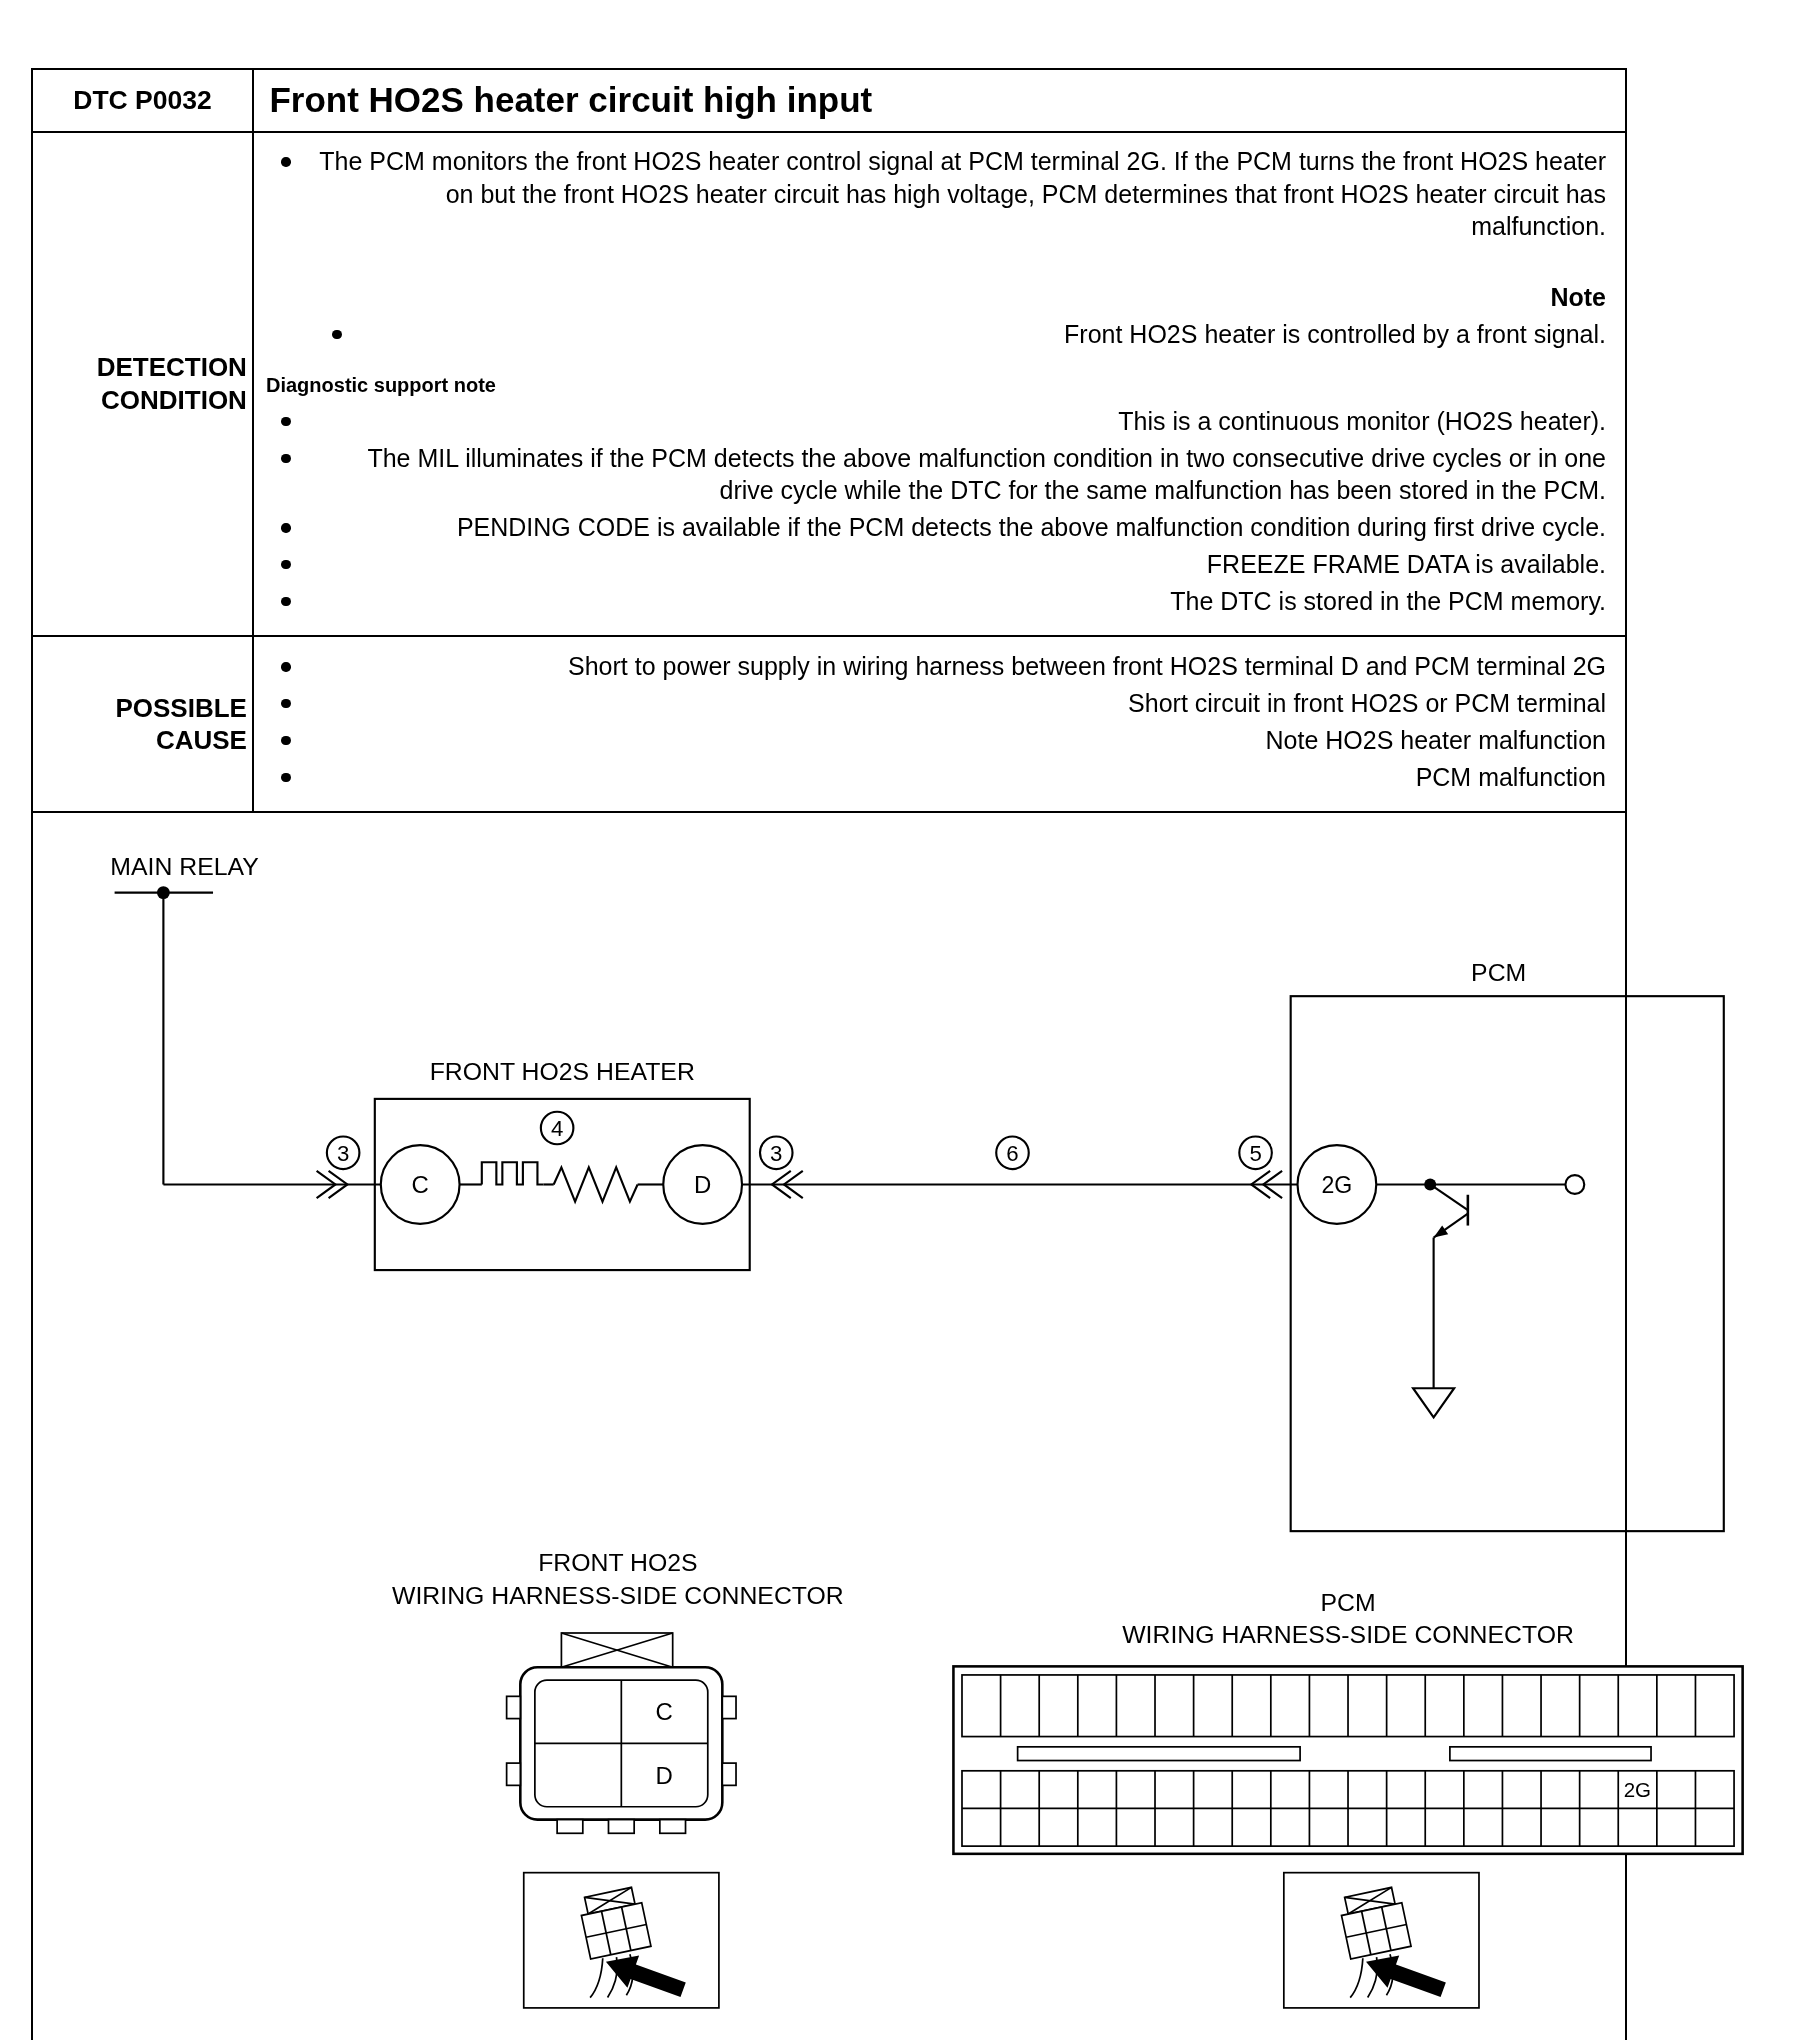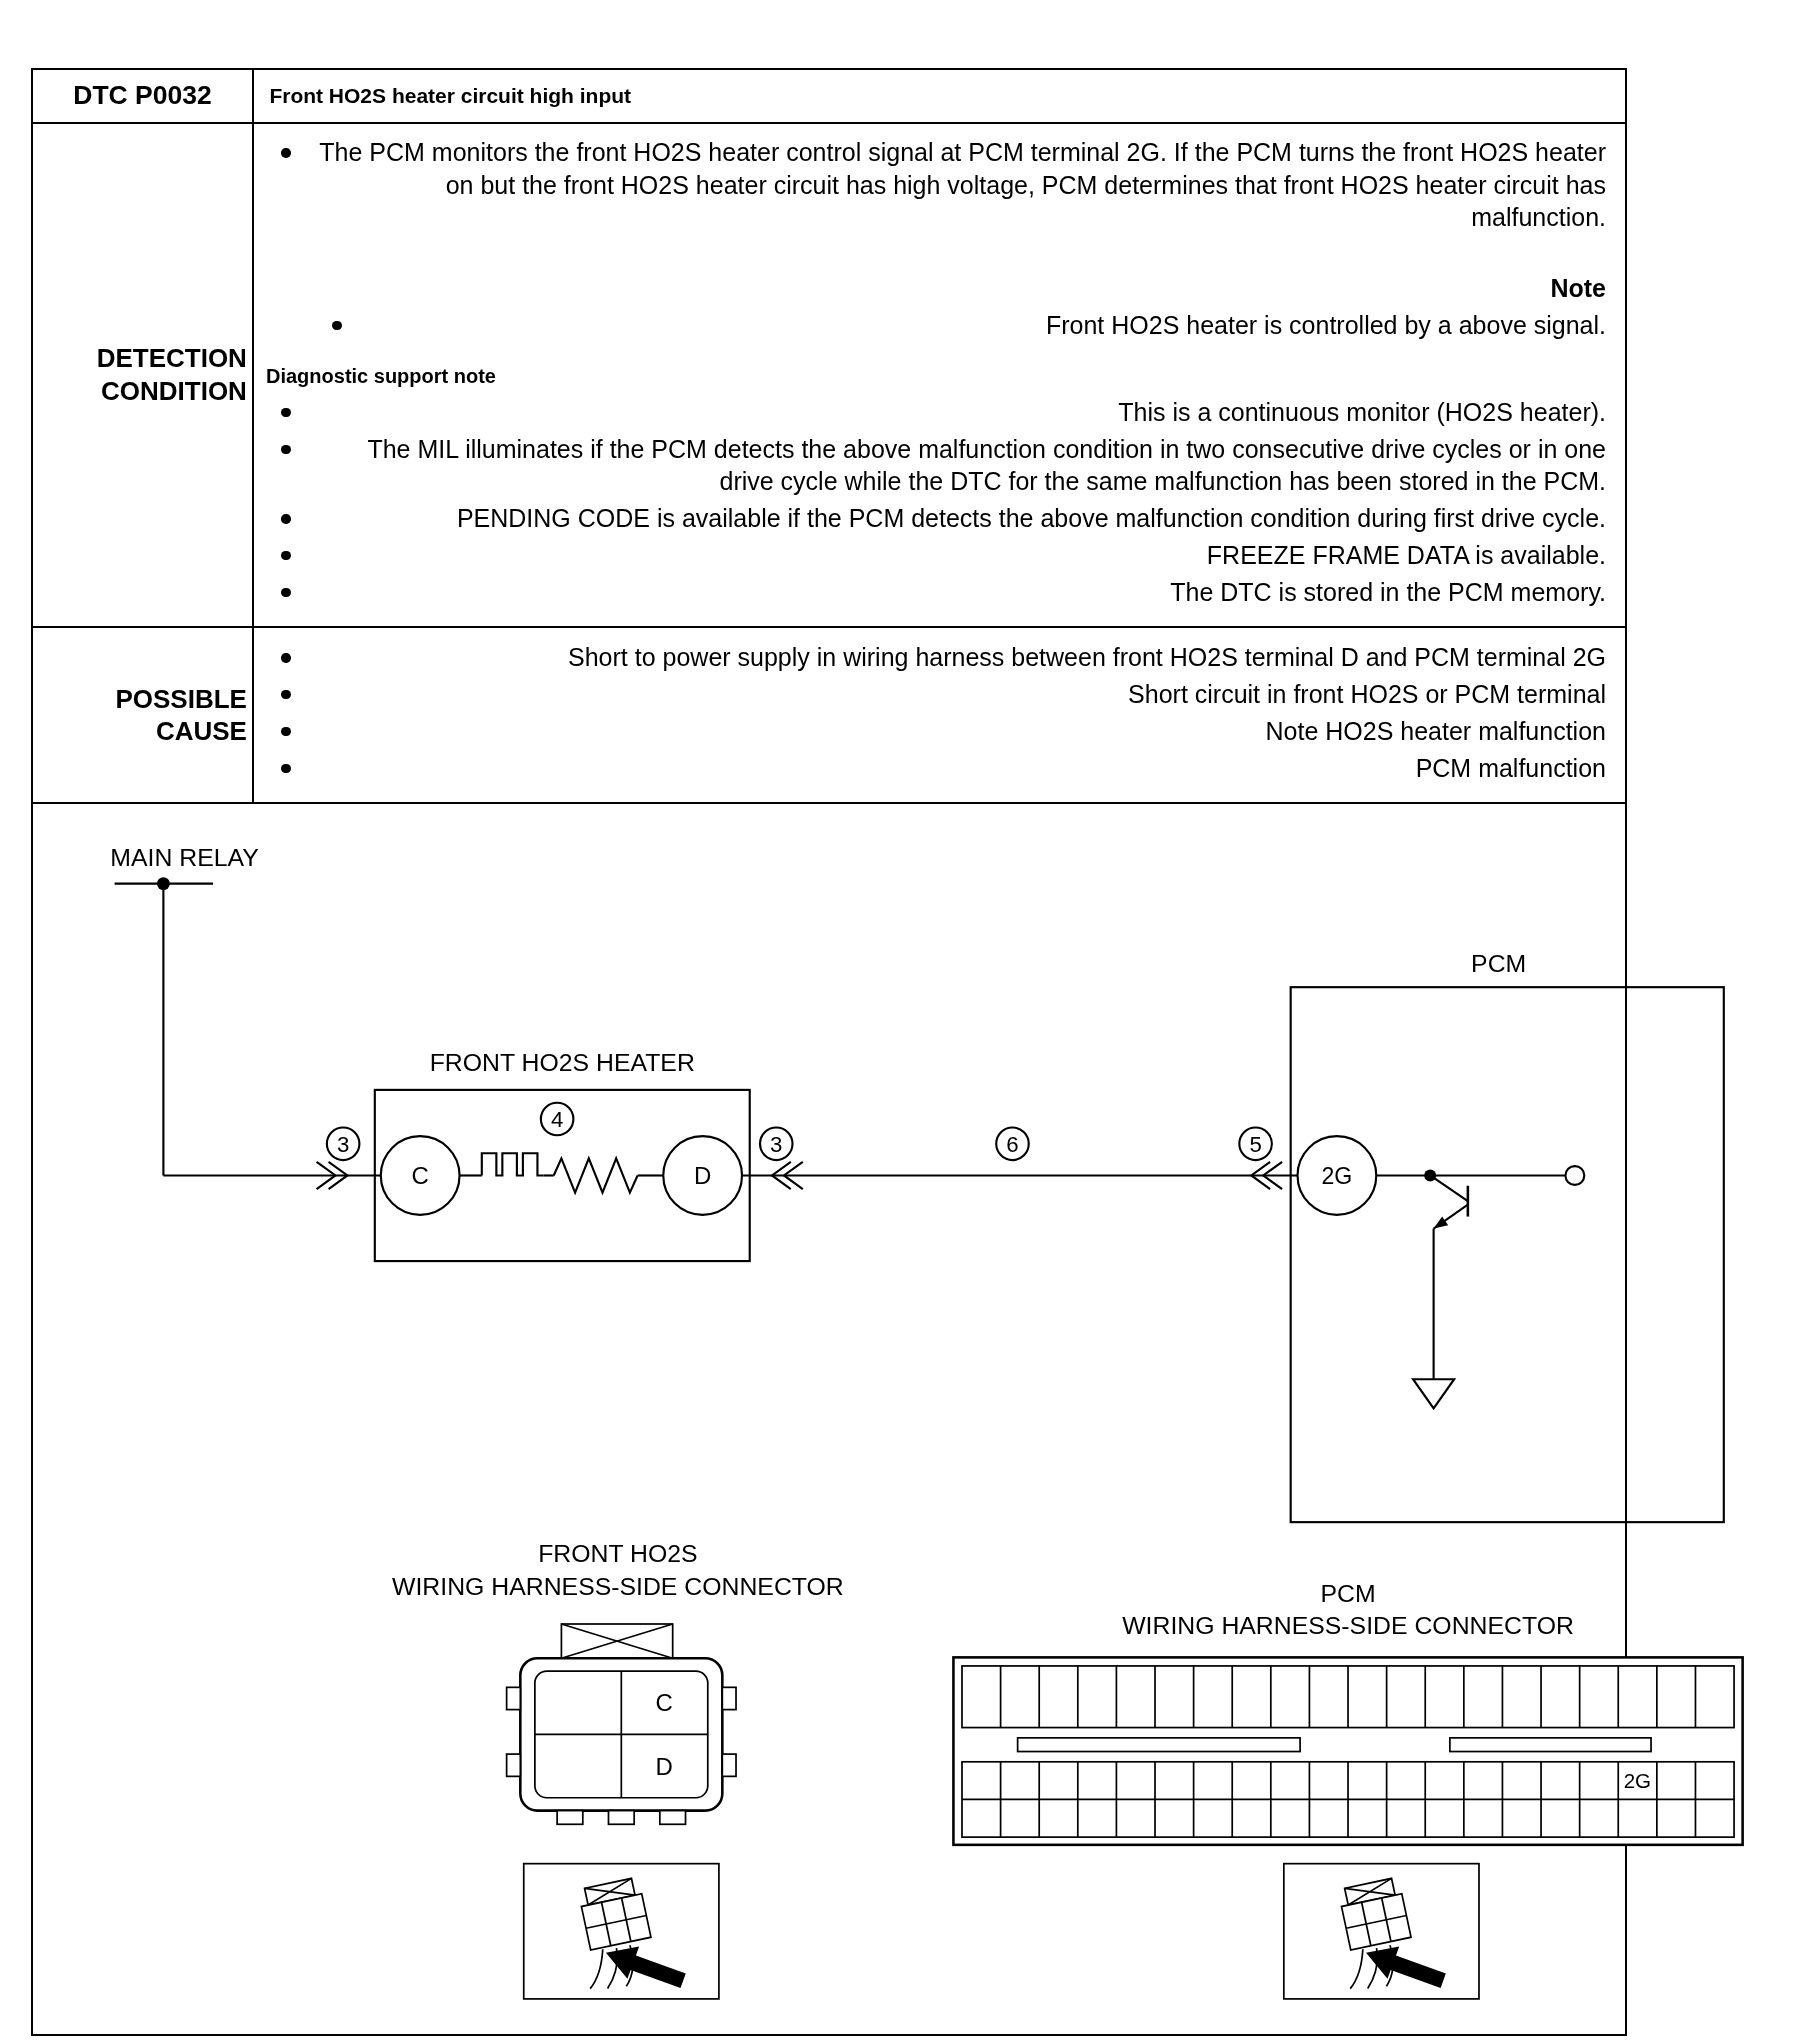--- a/index.html
+++ b/index.html
@@ -7,21 +7,21 @@
     width:1811px; min-height:2040px; box-sizing:border-box;
     padding:68px 31px 17px 31px; background:#fff;
     font-family:"Liberation Sans","DejaVu Sans",sans-serif; color:#000;
   }
   table.dtc { border-collapse:collapse; width:1596px; table-layout:fixed; }
   table.dtc td { border:2.6px solid #000; }
   .cell-label {
     text-align:right; vertical-align:middle; font-weight:bold;
     font-size:26px; line-height:1.25; padding:5.1px;
   }
-  .cell-title { font-weight:bold; font-size:21px; padding:10.3px 15.4px; vertical-align:middle; }
+  .cell-title { font-weight:bold; font-size:35px; padding:10.3px 15.4px; vertical-align:middle; }
   .cell-dtc { font-weight:bold; font-size:26.5px; text-align:center; vertical-align:middle; padding:10.3px 5.1px; }
   .cell-content { padding:8.6px 19px 13.7px 10.3px; font-size:25px; line-height:1.3; vertical-align:top; }
   ul.b { list-style:none; margin:0; padding:0;text-align:right; }
   ul.b > li { position:relative; padding-left:45px; margin:4.3px 0; }
   ul.b > li::before {
     content:""; position:absolute; left:17px; top:12px;
     width:9.4px; height:9.4px; border-radius:50%; background:#000;
   }
   .note-block { margin:38px 0 0 51px; }
   .note-title { font-weight:bold; margin-bottom:1.7px;text-align:right; }
@@ -63,21 +63,21 @@
 
     <tr>
       <td class="cell-label">DETECTION CONDITION</td>
       <td class="cell-content">
         <ul class="b">
           <li>The PCM monitors the front HO2S heater control signal at PCM terminal 2G. If the PCM turns the front HO2S heater on but the front HO2S heater circuit has high voltage, PCM determines that front HO2S heater circuit has malfunction.</li>
         </ul>
         <div class="note-block">
           <div class="note-title">Note</div>
           <ul class="b">
-            <li>Front HO2S heater is controlled by a above signal.</li>
+            <li>Front HO2S heater is controlled by a front signal.</li>
           </ul>
         </div>
         <div class="support-title">Diagnostic support note</div>
         <ul class="b">
           <li>This is a continuous monitor (HO2S heater).</li>
           <li>The MIL illuminates if the PCM detects the above malfunction condition in two consecutive drive cycles or in one drive cycle while the DTC for the same malfunction has been stored in the PCM.</li>
           <li>PENDING CODE is available if the PCM detects the above malfunction condition during first drive cycle.</li>
           <li>FREEZE FRAME DATA is available.</li>
           <li>The DTC is stored in the PCM memory.</li>
         </ul>

